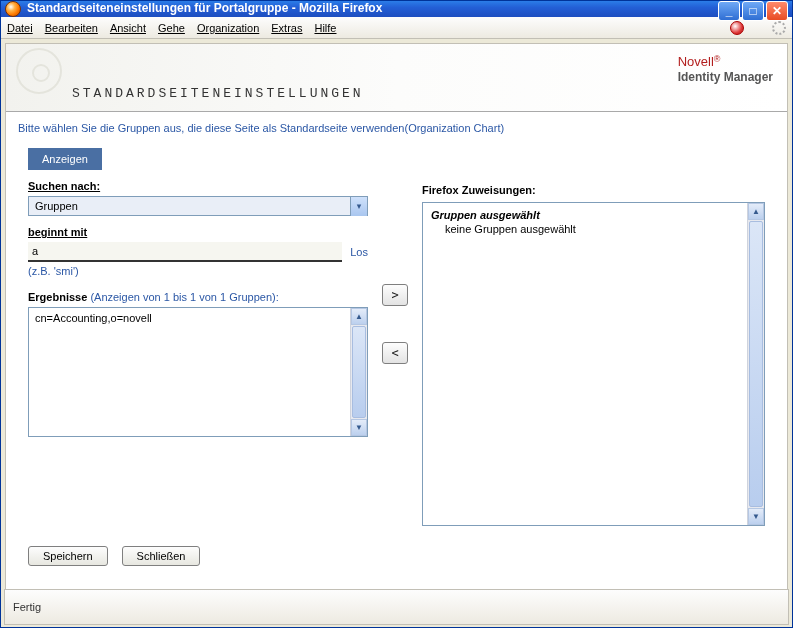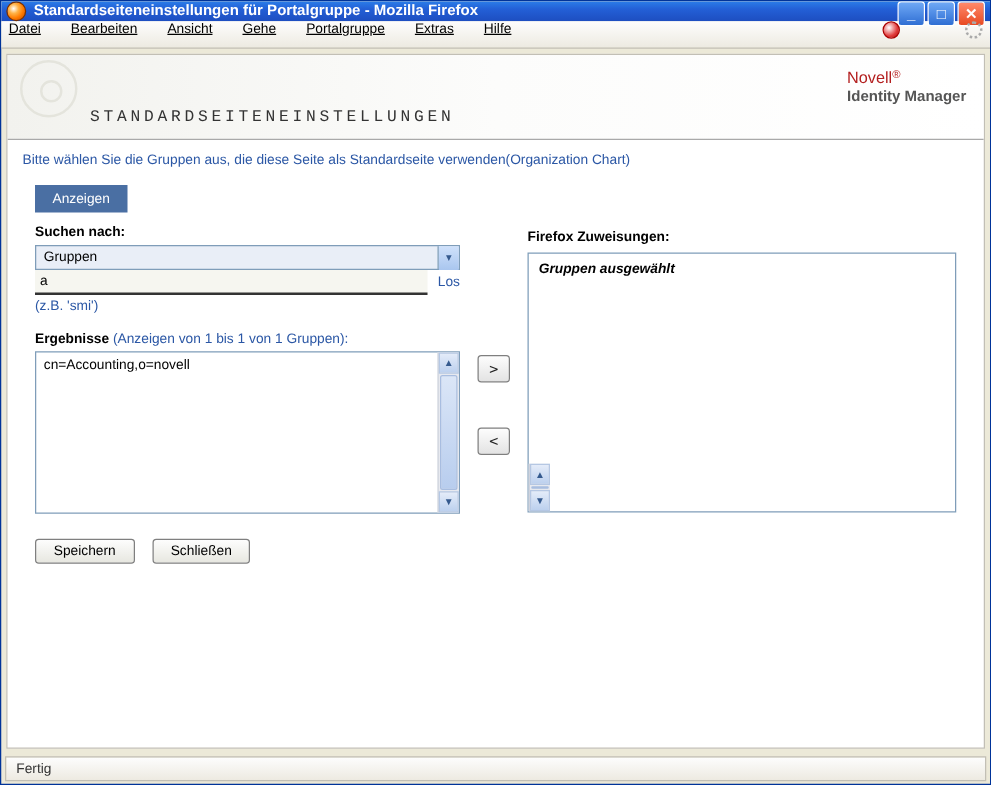--- a/index.html
+++ b/index.html
@@ -38,23 +38,23 @@
     font-weight: bold; font-size: 12px;
   }
   .win-btn.min, .win-btn.max { background: linear-gradient(to bottom, #6fa9f6, #2f6ed3); }
   .win-btn.close { background: linear-gradient(to bottom, #ff8a6b, #e84b24); }
   .win-btn span { color: #fff; }
   .menubar {
     height: 22px;
     background: linear-gradient(to bottom, #fdfdfd, #edeae1);
     border-bottom: 1px solid #c2bfb5;
     display: flex;
-    align-items: flex-start;
+    align-items: center;
     padding: 0 6px;
-    gap: 24px;
+    gap: 12px;
     font-size: 11px;
     color: #000;
   }
   .menubar span { text-decoration: underline; cursor: default; }
   .menubar .spacer { flex: 1; }
   .throbber-stop {
     width: 14px; height: 14px; border-radius: 50%;
     background: radial-gradient(circle at 35% 35%, #fff, #e03a3a 60%, #a11 100%);
     border: 1px solid #a00;
   }
@@ -123,21 +123,21 @@
   .mid-col { width: 34px; display: flex; flex-direction: column; align-items: center; justify-content: flex-start; padding-top: 136px; gap: 36px; }
   .right-col { flex: 1; }
   .btn-primary {
     background: #4a6fa3;
     color: #fff;
     border: none;
     padding: 5px 14px;
     font-size: 11px;
     font-family: inherit;
   }
-  .label-bold { font-weight: bold; margin: 10px 0 4px; }
+  .label-bold { font-weight: bold; margin: 10px 0 4px; text-decoration: underline; }
   .select-row {
     display: flex;
     border: 1px solid #7f9db9;
     height: 20px;
     align-items: center;
     background: #e9eef7;
   }
   .select-row .sel-text {
     flex: 1; padding: 0 6px; color: #000;
   }
@@ -188,23 +188,22 @@
   .sb-thumb {
     flex: 1;
     margin: 1px;
     background: linear-gradient(to bottom, #dbe6f7, #b8cdee);
     border: 1px solid #a8bde0;
     border-radius: 2px;
   }
   .right-label { font-weight: bold; margin: 36px 0 6px; }
   .assign-box {
     border: 1px solid #7f9db9;
-    height: 208px;
-    display: flex;
-    flex-direction: column;
+    height: 324px;
+    display: flex;
   }
   .assign-content { flex: 1; padding: 6px 8px; font-size: 11px; }
   .assign-content .hdr { font-style: italic; font-weight: bold; margin-bottom: 2px; }
   .assign-content .empty { padding-left: 14px; }
   .arrow-btn {
     width: 26px; height: 22px;
     border: 1px solid #7f7f7f;
     border-radius: 3px;
     background: linear-gradient(to bottom, #fdfdfd, #e3e3e3);
     display: flex; align-items: center; justify-content: center;
@@ -219,21 +218,21 @@
     border: 1px solid #7f7f7f;
     border-radius: 3px;
     background: linear-gradient(to bottom, #fdfdfd, #e7e7e0);
     padding: 3px 14px;
     font-family: inherit;
     font-size: 11px;
   }
   .statusbar {
     position: absolute;
     left: 4px; right: 4px; bottom: 3px;
-    height: 20px;
+    height: 36px;
     background: linear-gradient(to bottom, #fdfdfd, #edeae1);
     border: 1px solid #c2bfb5;
     display: flex; align-items: center;
     padding: 0 8px;
     font-size: 11px;
     color: #333;
   }
 </style>
 </head>
 <body>
@@ -252,21 +251,21 @@
         <span>✕</span>
       </div>
   </div>
 </div>
 
 <div class="menubar">
   <span>Datei</span>
   <span>Bearbeiten</span>
   <span>Ansicht</span>
   <span>Gehe</span>
-  <span>Portalgruppe</span>
+  <span>Organization</span>
   <span>Extras</span>
   <span>Hilfe</span>
   <div class="spacer"></div>
   <div class="throbber-stop"></div>
   <div style="width:4px"></div>
   <div class="throbber-load"></div>
 </div>
 
 <div class="content-frame">
   <div class="header-band">
@@ -284,20 +283,21 @@
 
     <div class="left-col">
       <button class="btn-primary">Anzeigen</button>
 
       <div class="label-bold">Suchen nach:</div>
       <div class="select-row">
         <div class="sel-text">Gruppen</div>
         <div class="dd-btn">▾</div>
       </div>
 
+      <div class="label-bold">beginnt mit</div>
       <div class="input-row">
         <input class="text-input" value="a" style="">
         <span class="link-blue">Los</span>
       </div>
       <div class="hint">(z.B. 'smi')</div>
 
       <div class="results-label">
         <b>Ergebnisse</b>
         <span class="sub">(Anzeigen von 1 bis 1 von 1 Gruppen):</span>
       </div>
@@ -317,20 +317,21 @@
     <div class="mid-col">
       <div class="arrow-btn">&gt;</div>
       <div class="arrow-btn">&lt;</div>
     </div>
 
     <div class="right-col">
       <div class="right-label">Firefox Zuweisungen:</div>
       <div class="assign-box">
         <div class="assign-content">
           <div class="hdr">Gruppen ausgewählt</div>
+          <div class="empty">keine Gruppen ausgewählt</div>
         </div>
         <div class="scrollbar">
           <div class="sb-btn">▲</div>
           <div class="sb-thumb"></div>
           <div class="sb-btn">▼</div>
         </div>
       </div>
     </div>
   </div>
 

